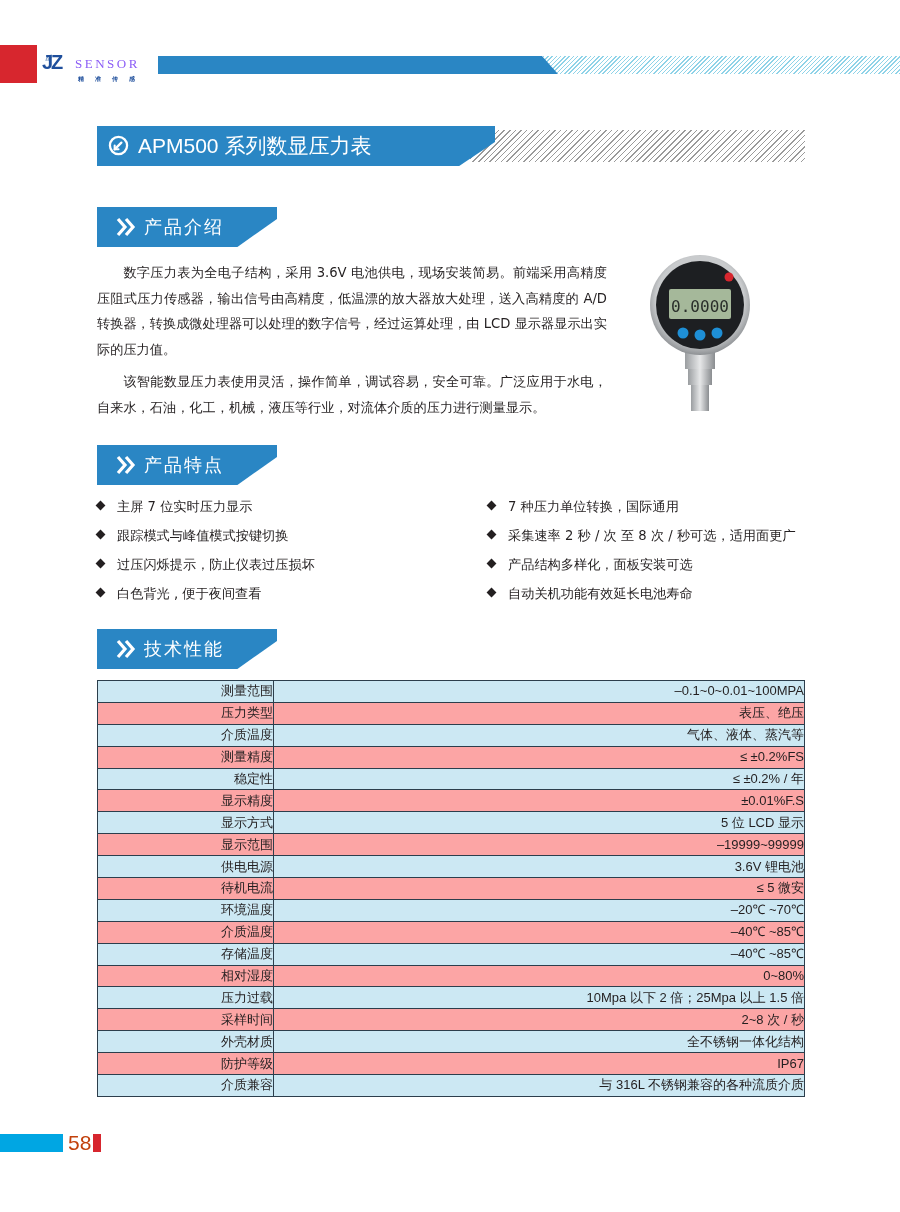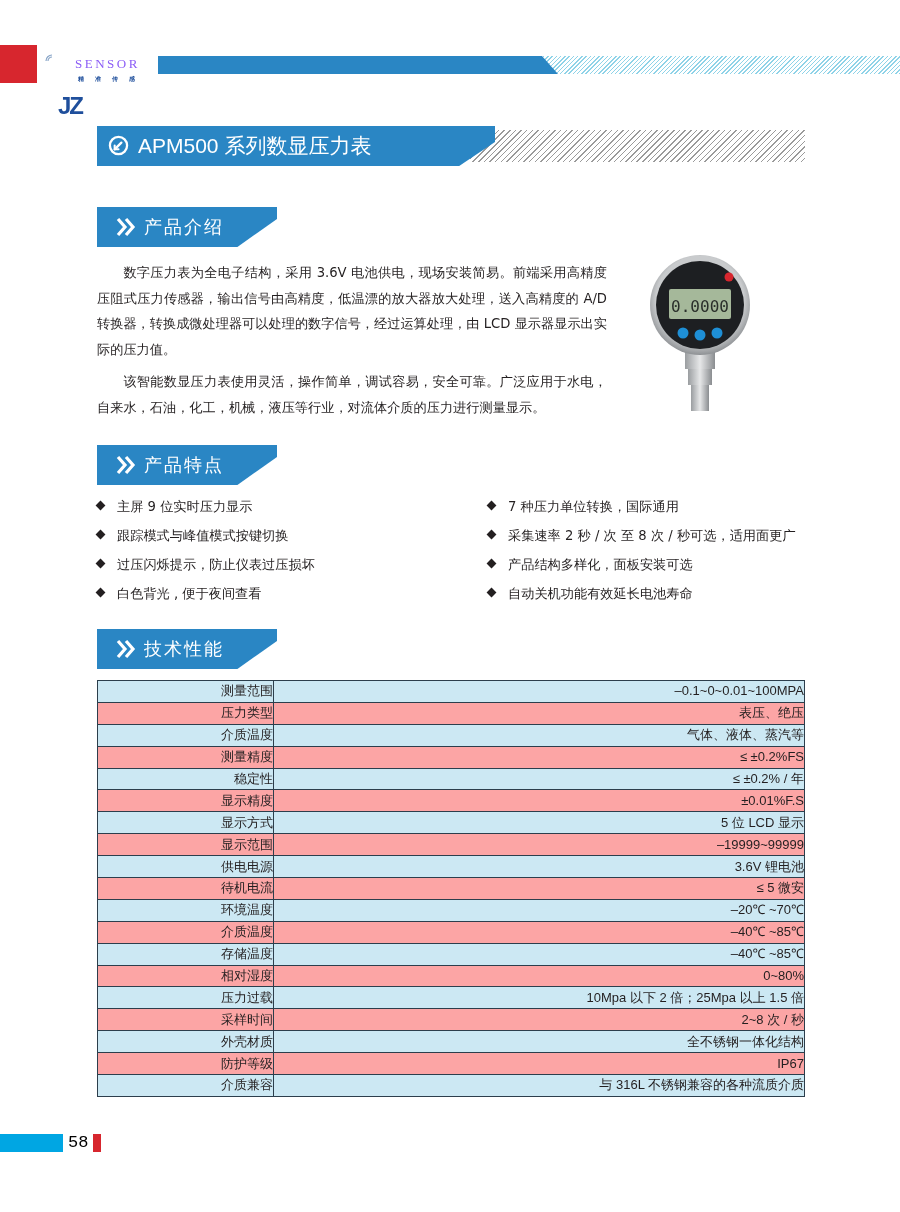--- a/index.html
+++ b/index.html
@@ -2,21 +2,21 @@
 <html><head>
 <meta charset="utf-8">
 <style>
   html, body { margin:0; padding:0; }
   body { width:900px; height:1212px; position:relative; background:#ffffff; font-family:"DejaVu Sans", "Liberation Sans", sans-serif; color:#231f20; overflow:hidden; }
   .abs { position:absolute; }
 
   
   .red-block { left:0; top:45px; width:37px; height:38px; background:#d7262e; }
   .logo { left:42px; top:46px; width:115px; height:40px; }
-  .logo-jz { position:absolute; left:16px; top:0; font-family:"Liberation Sans", sans-serif; font-size:24px; color:#1f4f9c; font-weight:bold; letter-spacing:-2px; line-height:32px;margin-top:44px; }
+  .logo-jz { position:absolute; left:0; top:0; font-family:"Liberation Sans", sans-serif; font-size:20px; color:#1f4f9c; font-weight:bold; letter-spacing:-2px; line-height:32px; }
   .logo-sensor { position:absolute; left:33px; top:9px; font-family:Liberation Serif, serif; font-size:13px; color:#8b5cf6; letter-spacing:2.5px; line-height:18px; }
   .logo-cn { position:absolute; left:36px; top:29px; font-size:6px; color:#1f4f9c; letter-spacing:11px; line-height:8px; font-weight:bold; }
   .top-bar { left:158px; top:56px; width:400px; height:18px; background:#2a86c4; clip-path:polygon(0 0, 96% 0, 100% 100%, 0 100%); }
   .top-hatch { left:535px; top:56px; width:365px; height:18px;
     background:repeating-linear-gradient(135deg, #8fd3e8 0 1px, #ffffff 1px 3px); }
 
   
   .title-banner { left:97px; top:126px; width:398px; height:40px; background:#2a86c4; clip-path:polygon(0 0, 100% 0, 100% 40%, 91% 100%, 0 100%); }
   .title-hatch { left:470px; top:130px; width:335px; height:32px;
     background:repeating-linear-gradient(135deg, #9a9a9a 0 1px, #ffffff 1px 4px); z-index:0; }
@@ -42,21 +42,21 @@
 
   
   .spec { left:97px; top:680px; width:708px; border-collapse:collapse; font-family:"Liberation Sans", sans-serif; font-size:13px; }
   .spec td { border:1.5px solid #2c3e4c; height:20.9px; padding:0 0 0 7px; line-height:20px; color:#231f20;text-align:right; }
   .spec td.lab { width:168px; }
   .spec tr.odd td { background:#cce8f3; }
   .spec tr.even td { background:#fca5a5; }
 
   
   .foot-bar { left:0; top:1134px; width:63px; height:18px; background:#00a6e3; }
-  .foot-num { left:68px; top:1133px; font-family:Liberation Mono, monospace; font-size:17px; line-height:20px; color:#000000; }
+  .foot-num { left:68px; top:1133px; font-family:Liberation Sans, sans-serif; font-size:21px; line-height:20px; color:#c2410c; }
   .foot-red { left:93px; top:1134px; width:8px; height:18px; background:#d7262e; }
 </style>
 </head>
 <body>
 
 <div class="abs red-block"></div>
 <div class="abs logo">
   <svg class="abs" style="left:1px;top:4px" width="14" height="14" viewBox="0 0 14 14">
     <path d="M3 11 A6 6 0 0 1 9 5" stroke="#8aa6c8" stroke-width="1.2" fill="none"></path>
     <path d="M5 11 A4 4 0 0 1 9 7" stroke="#8aa6c8" stroke-width="1.2" fill="none"></path>
@@ -115,21 +115,21 @@
 </svg>
 
 <div class="abs sec-head" style="top:445px"></div>
 <svg class="abs sec-icon" style="top:455px" viewBox="0 0 20 20">
   <path d="M2 2 L9 10 L2 18" stroke="#ffffff" stroke-width="3.2" fill="none"></path>
   <path d="M10 2 L17 10 L10 18" stroke="#ffffff" stroke-width="3.2" fill="none"></path>
 </svg>
 <div class="abs sec-text" style="top:453px">产品特点</div>
 
 <ul class="feat-list" style="left:95px;top:492px">
-  <li><span class="dia"></span><span>主屏 9 位实时压力显示</span></li>
+  <li><span class="dia"></span><span>主屏 7 位实时压力显示</span></li>
   <li><span class="dia"></span><span>跟踪模式与峰值模式按键切换</span></li>
   <li><span class="dia"></span><span>过压闪烁提示，防止仪表过压损坏</span></li>
   <li><span class="dia"></span><span>白色背光 , 便于夜间查看</span></li>
 </ul>
 <ul class="feat-list" style="left:486px;top:492px;width:330px">
   <li><span class="dia"></span><span>7 种压力单位转换，国际通用</span></li>
   <li><span class="dia"></span><span>采集速率 2 秒 / 次 至 8 次 / 秒可选，适用面更广</span></li>
   <li><span class="dia"></span><span>产品结构多样化，面板安装可选</span></li>
   <li><span class="dia"></span><span>自动关机功能有效延长电池寿命</span></li>
 </ul>

